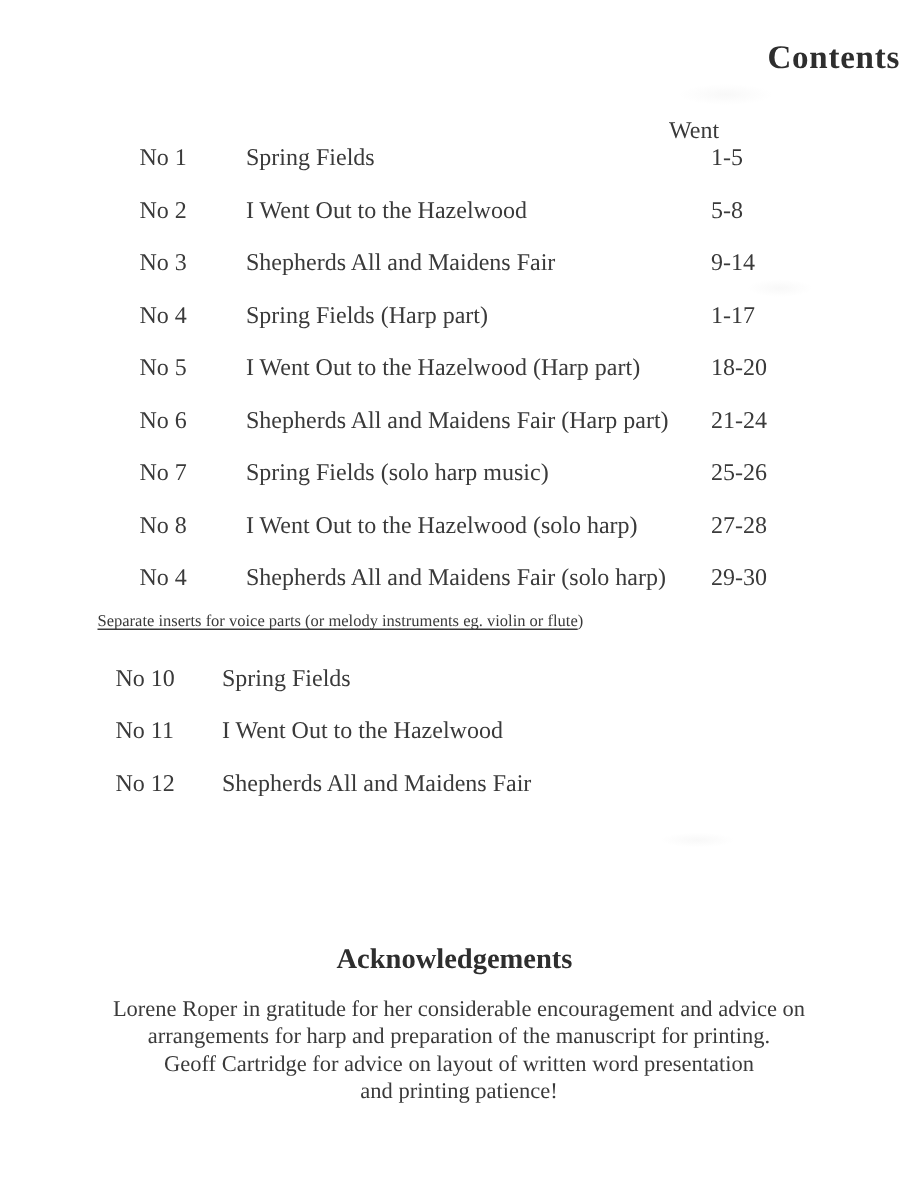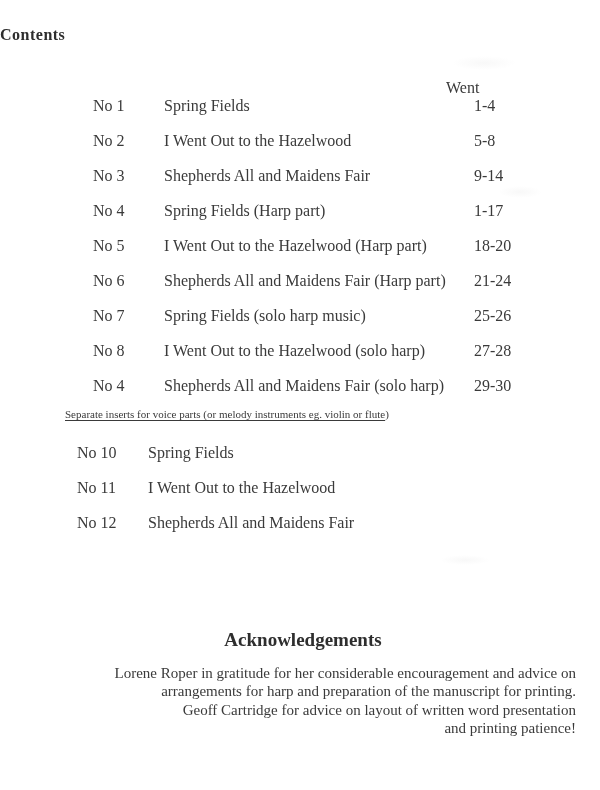--- a/index.html
+++ b/index.html
@@ -10,22 +10,22 @@
   }
   .sheet {
     position: relative;
     width: 600px; height: 790px;
     background: var(--background, #ffffff);
     color: var(--text, #3a3a3a);
     overflow: hidden;
   }
   .page-title {
     position: absolute; top: 25px; left: 0; width: 100%;
-    text-align: left;
-    font-size: 16px; font-weight: bold; line-height: 1.2;
+    text-align: right;
+    font-size: 22px; font-weight: bold; line-height: 1.2;
     color: var(--heading, #2e2e2e);
     letter-spacing: 0.5px;
   }
   .pages-header {
     position: absolute; top: 79px; left: 446px;
     font-size: 16px; line-height: 1.1;
   }
   .toc-main { position: absolute; top: 97px; left: 0; width: 100%; margin-left: 28px; }
   .toc-inserts { position: absolute; top: 444px; left: 0; width: 100%; margin-left: 12px; }
   .toc-row { position: relative; height: 35px; font-size: 16px; line-height: 1.1; }
@@ -42,21 +42,21 @@
   }
   .ack-title {
     position: absolute; top: 629px; left: 0; width: 100%;
     text-align: center;
     font-size: 19px; font-weight: bold; line-height: 1.2;
     color: var(--heading, #2e2e2e);
     transform: translateX(3px);
   }
   .ack-body {
     position: absolute; top: 664px; left: 30px; width: 540px;
-    text-align: right;
+    text-align: center;
     font-size: 15px; line-height: 18.4px;
     transform: translateX(6px);
   }
   
   .scan-smudge {
     position: absolute; pointer-events: none;
     background: radial-gradient(ellipse at center, #9a9a9a 0%, rgba(154,154,154,0) 70%);
     opacity: 0.07;
   }
   .smudge-1 { top: 56px;  left: 452px; width: 64px; height: 14px; }
@@ -69,21 +69,21 @@
 <div class="sheet">
 
   <div class="page-title">Contents</div>
 
   <div class="pages-header">Went</div>
 
   <div class="toc-main">
     <div class="toc-row">
       <span class="col-no">No 1</span>
       <span class="col-title">Spring Fields</span>
-      <span class="col-pages">1-4</span>
+      <span class="col-pages">1-5</span>
     </div>
     <div class="toc-row">
       <span class="col-no">No 2</span>
       <span class="col-title">I Went Out to the Hazelwood</span>
       <span class="col-pages">5-8</span>
     </div>
     <div class="toc-row">
       <span class="col-no">No 3</span>
       <span class="col-title">Shepherds All and Maidens Fair</span>
       <span class="col-pages">9-14</span>

